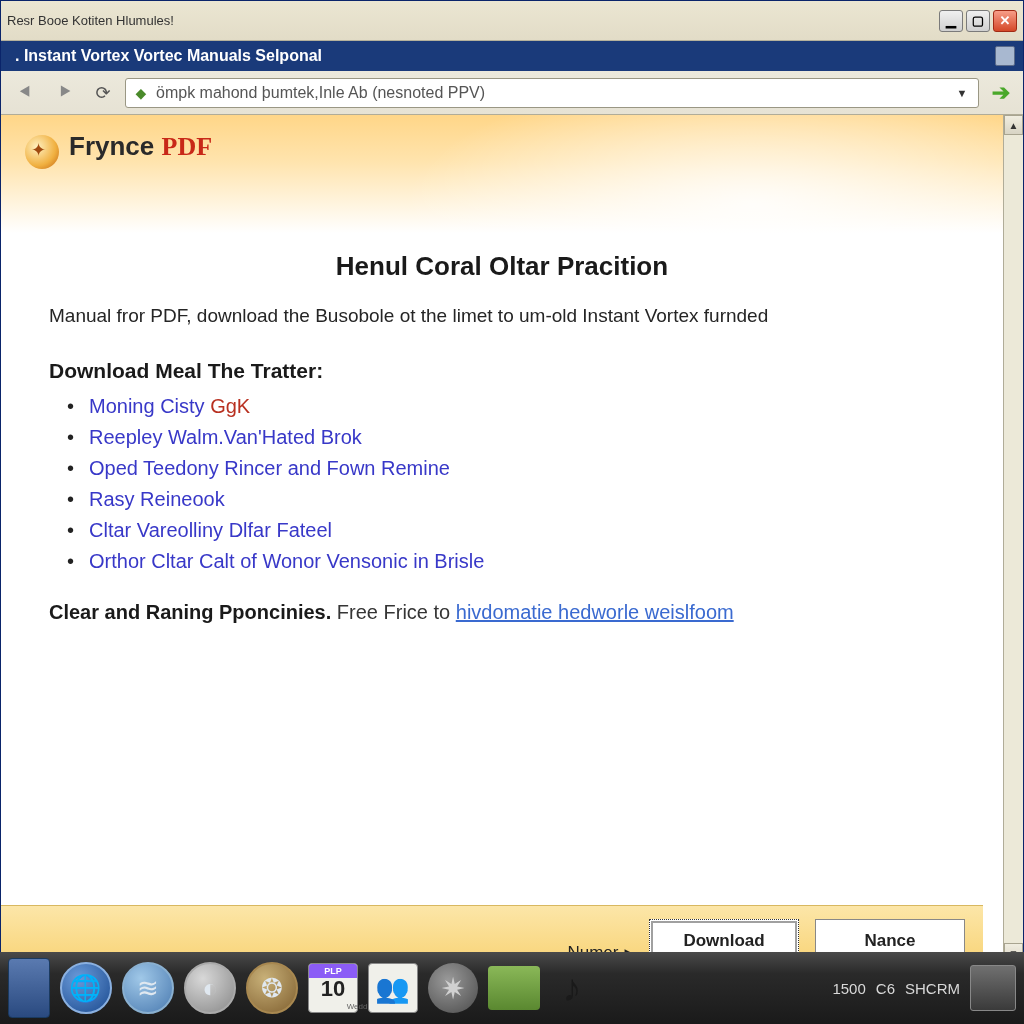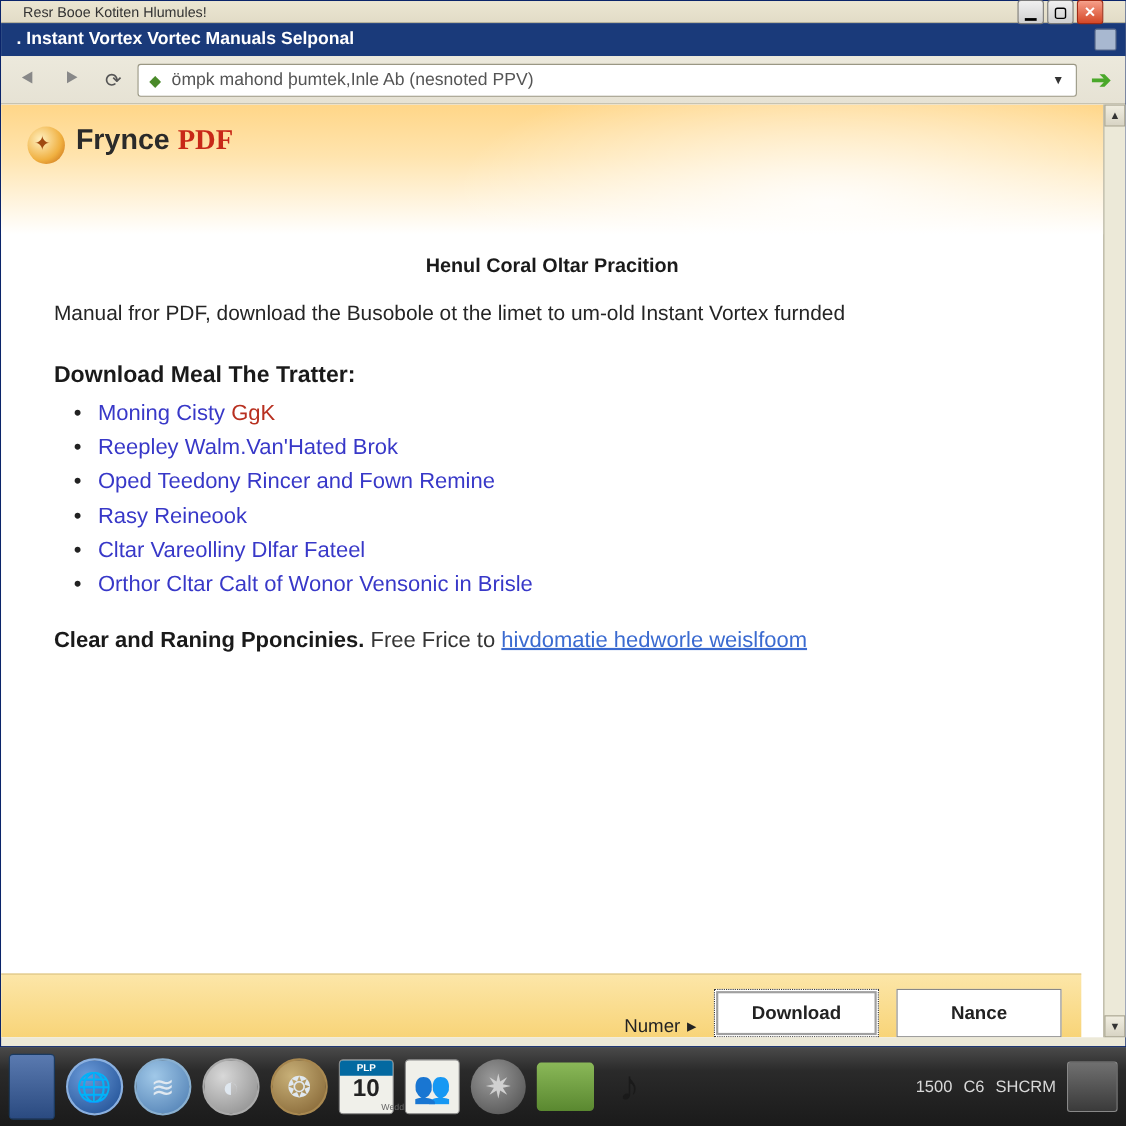--- a/index.html
+++ b/index.html
@@ -1,20 +1,20 @@
 <!DOCTYPE html>
 <html><head>
 <meta charset="utf-8">
 <style>
   * { box-sizing: border-box; margin: 0; padding: 0; }
   html, body { width: 1024px; height: 1024px; overflow: hidden; font-family: Tahoma, Arial, sans-serif; background: #3a5a8a; }
   
   .window { position: absolute; top: 0; left: 0; width: 1024px; height: 952px; background: #ece9d8; border: 1px solid #0a246a; }
   
-  .titlebar { height: 20px; background: linear-gradient(to bottom, #ebe6d2, #e2dcc7); display: flex; align-items: center; padding: 0 20px; border-bottom: 1px solid #b5b19c; }
+  .titlebar { height: 40px; background: linear-gradient(to bottom, #ebe6d2, #e2dcc7); display: flex; align-items: center; padding: 0 6px; border-bottom: 1px solid #b5b19c; }
   .titlebar-text { font-size: 13px; color: #333; flex: 1; }
   .win-controls { display: flex; gap: 3px; }
   .win-btn { width: 24px; height: 22px; border: 1px solid #7a7a7a; border-radius: 3px; display: flex; align-items: center; justify-content: center; font-size: 13px; font-weight: bold; cursor: pointer; }
   .win-min { background: linear-gradient(#f0f0f0,#d0d0d0); }
   .win-max { background: linear-gradient(#f0f0f0,#d0d0d0); }
   .win-close { background: linear-gradient(#f79e88,#d44828); color: #fff; border-color: #a02a14; }
   
   .tabbar { height: 30px; background: #1a3a7a; display: flex; align-items: center; padding: 0 8px; }
   .tab { color: #fff; font-size: 16px; font-weight: bold; flex: 1; padding: 4px 6px; }
   .tab-side { width: 20px; height: 20px; background: #a8b8d0; border: 1px solid #5a6a8a; border-radius: 2px; }
@@ -40,21 +40,21 @@
   .brand { display: flex; align-items: flex-start; gap: 10px; position: relative; z-index: 1; }
   .brand-icon { width: 34px; height: 34px; border-radius: 50%; background: radial-gradient(circle at 35% 35%, #fff0c0, #f0b040 60%, #c06010); margin-top: 4px; position: relative; }
   .brand-icon::after { content:"✦"; position:absolute; left:6px; top:4px; color:#a04a10; font-size:18px; }
   .brand-text { display: flex; flex-direction: column; }
   .brand1 { font-size: 30px; font-weight: 900; color: #1a1a1a; font-style: italic; letter-spacing: -0.5px; }
   .brand2 { font-size: 26px; font-weight: 800; }
   .brand2a { color: #2a2a2a; }
   .brand2b { color: #c82818; font-family: Liberation Serif, serif; }
   
   .page-body { padding: 18px 48px 0 48px; }
-  .page-h1 { text-align: center; font-size: 18px; font-weight: 800; color: #1a1a1a; margin-bottom: 22px; }
+  .page-h1 { text-align: center; font-size: 26px; font-weight: 800; color: #1a1a1a; margin-bottom: 22px; }
   .page-intro { font-size: 19px; color: #252525; margin-bottom: 30px; line-height: 1.3; }
   .dl-head { font-size: 21px; font-weight: 800; color: #1a1a1a; margin-bottom: 12px; }
   .dl-list { list-style: none; padding-left: 40px; }
   .dl-list li { font-size: 20px; color: #3838c8; margin-bottom: 8px; position: relative; cursor: pointer; }
   .dl-list li::before { content: "•"; position: absolute; left: -22px; color: #222; font-size: 20px; }
   .dl-list li .accent { color: #b83020; }
   .footer-line { margin-top: 28px; font-size: 20px; }
   .footer-bold { font-weight: 800; color: #1a1a1a; }
   .footer-plain { color: #353535; }
   .footer-link { color: #3a6ad0; text-decoration: underline; cursor: pointer; }
@@ -65,21 +65,21 @@
   .bb-btn.primary { border: 1px dotted #333; outline: 2px solid #a0a0a0; outline-offset: -4px; }
   
   .taskbar { position: absolute; bottom: 0; left: 0; width: 1024px; height: 72px; background: linear-gradient(to bottom, #4a4a4a 0%, #2a2a2a 30%, #1a1a1a 100%); display: flex; align-items: center; padding: 0 8px; gap: 10px; }
   .tb-left { width: 42px; height: 60px; background: linear-gradient(#5a7ab0,#2a4a80); border-radius: 4px; border: 1px solid #1a3a60; }
   .tb-icon { width: 52px; height: 52px; border-radius: 50%; display: flex; align-items: center; justify-content: center; font-size: 26px; color: #e0e8f0; cursor: pointer; }
   .tb-icon.globe { background: radial-gradient(circle at 35% 30%, #6a9ad8, #1a4a90); border: 2px solid #8ab0e0; }
   .tb-icon.swirl { background: radial-gradient(circle at 35% 30%, #a0c8e8, #4a7ab0); border: 2px solid #8ab0d0; }
   .tb-icon.f1 { background: radial-gradient(circle at 35% 30%, #d8d8d8, #888); border: 2px solid #aaa; }
   .tb-icon.f2 { background: radial-gradient(circle at 35% 30%, #c8b078, #806030); border: 2px solid #a88850; }
   .tb-sq { width: 50px; height: 50px; background: #f0f0ea; border: 1px solid #888; border-radius: 4px; display: flex; flex-direction: column; align-items: center; justify-content: center; cursor: pointer; position: relative; }
-  .tb-cal-top { position: absolute; top: 0; left: 0; right: 0; height: 14px; background: #0369a1; color: #fff; font-size: 9px; font-weight: bold; display: flex; align-items: center; justify-content: center; border-radius: 3px 3px 0 0; }
+  .tb-cal-top { position: absolute; top: 0; left: 0; right: 0; height: 14px; background: #8b5cf6; color: #fff; font-size: 9px; font-weight: bold; display: flex; align-items: center; justify-content: center; border-radius: 3px 3px 0 0; }
   .tb-cal-num { font-size: 22px; font-weight: 800; color: #222; margin-top: 10px; }
   .tb-cal-sub { font-size: 8px; color: #666; margin-left: 48px; }
   .tb-people { font-size: 28px; }
   .tb-gear { width: 50px; height: 50px; border-radius: 50%; background: radial-gradient(circle at 40% 35%, #9a9a9a, #4a4a4a); display: flex; align-items: center; justify-content: center; color: #d0d0d0; font-size: 30px; cursor: pointer; }
   .tb-green { width: 52px; height: 44px; background: linear-gradient(#8ab858,#5a8830); border-radius: 4px; cursor: pointer; }
   .tb-music { width: 44px; height: 50px; color: #1a1a1a; font-size: 38px; display: flex; align-items: center; justify-content: center; cursor: pointer; }
   .tb-spacer { flex: 1; }
   .tb-tray { display: flex; align-items: center; gap: 10px; color: #d8d8d8; font-size: 15px; }
   .tb-block { width: 46px; height: 46px; background: linear-gradient(#707070,#3a3a3a); border: 1px solid #888; border-radius: 3px; cursor: pointer; }
 </style>

